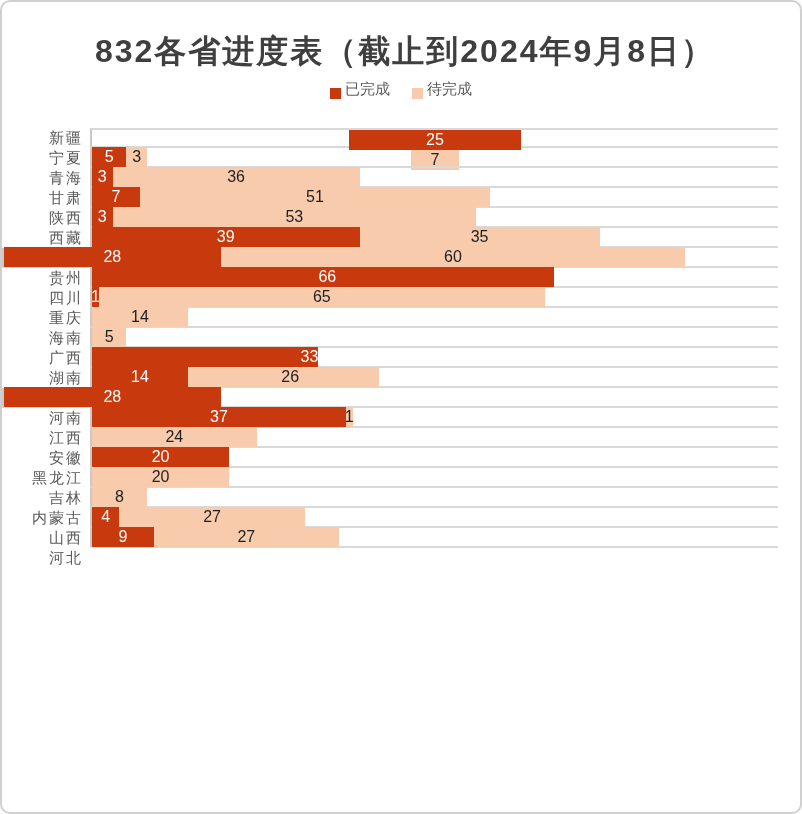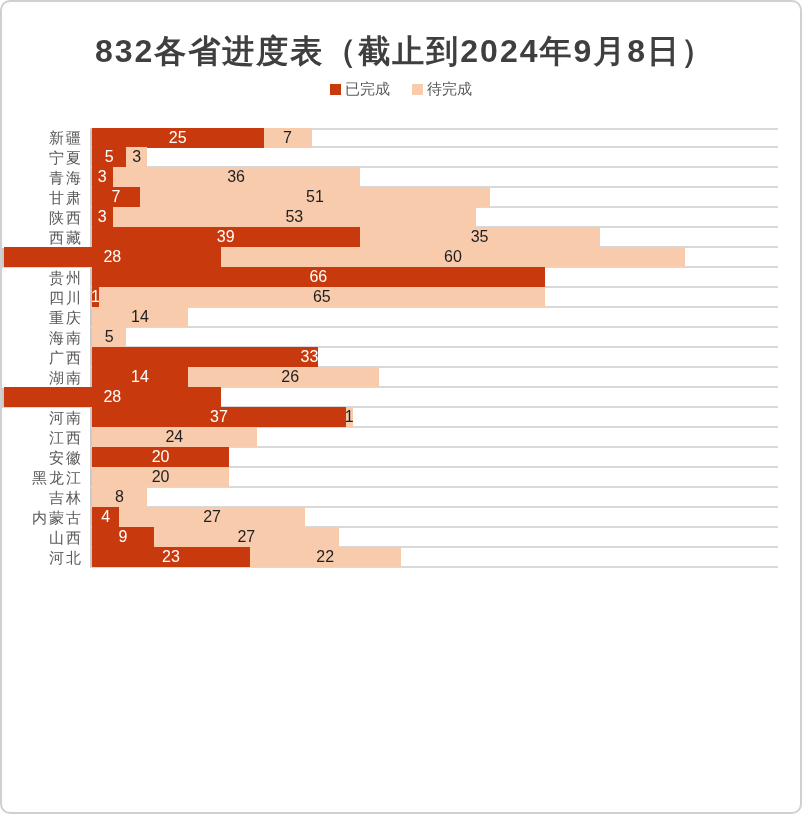--- a/index.html
+++ b/index.html
@@ -36,21 +36,21 @@
     top: 78px;
     left: 0;
     right: 0;
     display: flex;
     justify-content: center;
     align-items: center;
     gap: 22px;
   }
   .legend-item {
     display: flex;
-    align-items: center;
+    align-items: flex-end;
     gap: 4px;
     font-size: 15px;
     color: var(--c-cat, #595959);
   }
   .swatch {
     width: 11px;
     height: 11px;
     flex: 0 0 auto;
   }
   .swatch.s0 { background: var(--c0, #c83a0d); }
@@ -82,20 +82,21 @@
     flex: 1;
     box-sizing: border-box;
     position: relative;
     display: flex;
     align-items: center;
     border-left: 2px solid var(--c-axis, #c9c9c9);
     border-bottom: 2px solid var(--c-grid, #d9d9d9);
   }
   .row:first-child .track {
     border-top: 2px solid var(--c-grid, #d9d9d9);
+    flex-direction: column;
   }
   .seg {
     height: 20px;
     flex: 0 0 auto;
     display: flex;
     align-items: center;
     justify-content: center;
     overflow: visible;
     white-space: nowrap;
   }
@@ -198,21 +199,21 @@
             <span class="val">28</span>
           </div>
           <div class="seg s1" style="width: 60%;">
             <span class="val">60</span>
           </div>
         </div>
       </div>
       <div class="row">
         <div class="cat">贵州</div>
         <div class="track">
-          <div class="seg s0" style="width: 66%;">
+          <div class="seg s0" style="width: 66%; padding-left: 9px;">
             <span class="val">66</span>
           </div>
         </div>
       </div>
       <div class="row">
         <div class="cat">四川</div>
         <div class="track">
           <div class="seg s0" style="width: 1%;">
             <span class="val">1</span>
           </div>
@@ -323,23 +324,15 @@
           <div class="seg s0" style="width: 9%;">
             <span class="val">9</span>
           </div>
           <div class="seg s1" style="width: 27%;">
             <span class="val">27</span>
           </div>
         </div>
       </div>
       <div class="row">
         <div class="cat">河北</div>
-        <div class="track">
-          <div class="seg s0" style="width: 23%;">
-            <span class="val">23</span>
-          </div>
-          <div class="seg s1" style="width: 22%;">
-            <span class="val">22</span>
-          </div>
-        </div>
       </div>
     </div>
 </div>
 
 </body></html>

